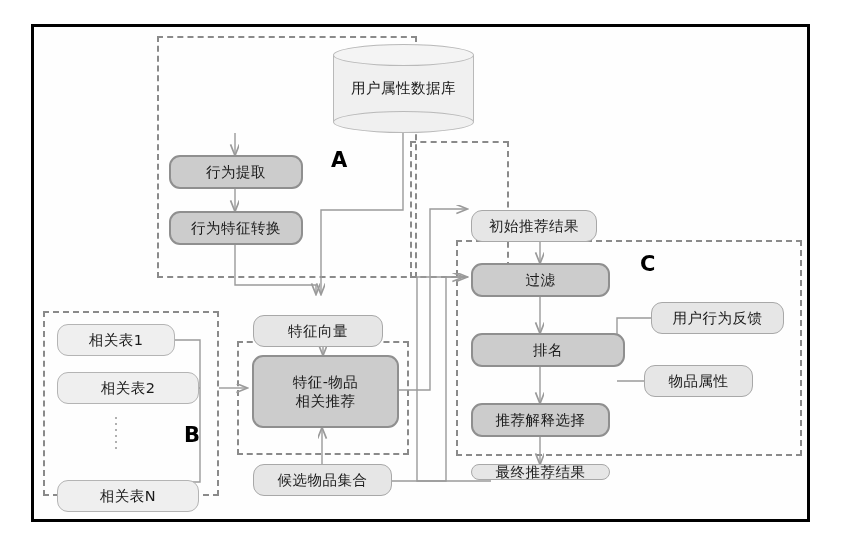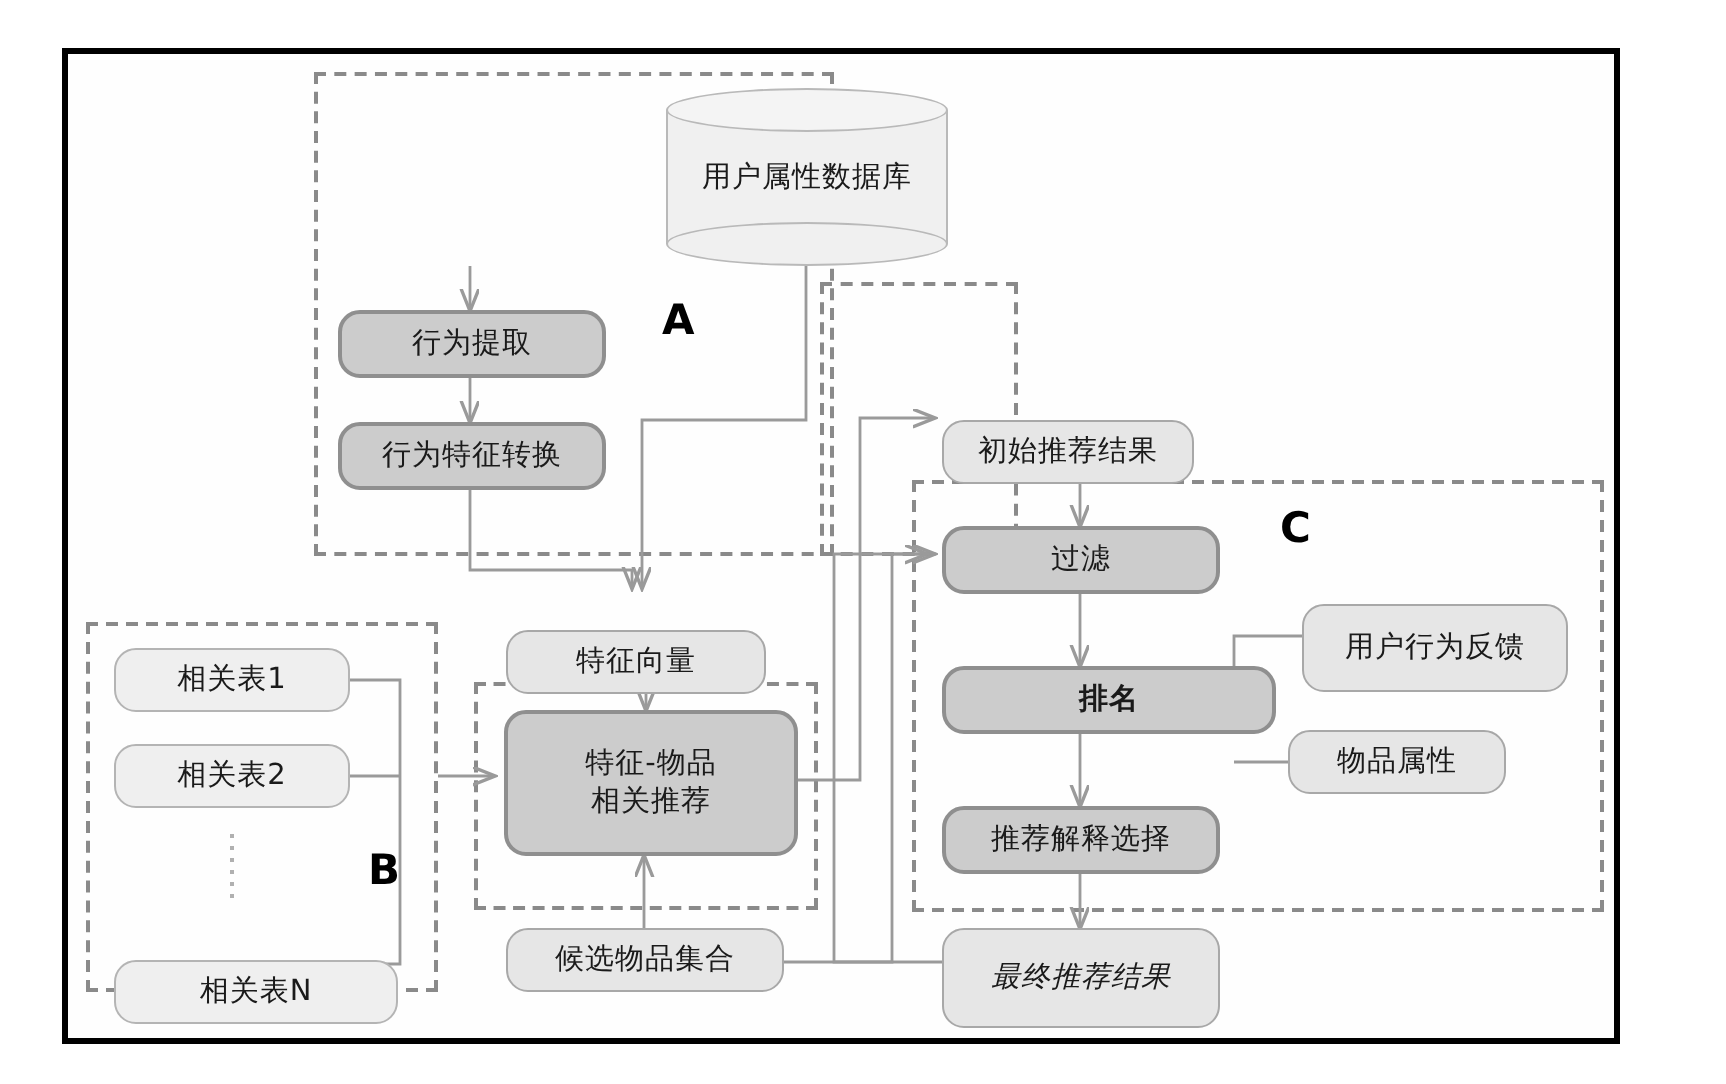--- a/index.html
+++ b/index.html
@@ -106,39 +106,39 @@
 
   <div class="node dark" style="left:169px;top:155px;width:134px;height:34px;">行为提取</div>
 
   <div class="node dark" style="left:169px;top:211px;width:134px;height:34px;">行为特征转换</div>
 
   <div class="node dark" style="left:252px;top:355px;width:147px;height:73px;white-space:pre-line;">特征-物品
 相关推荐</div>
 
   <div class="node dark" style="left:471px;top:263px;width:139px;height:34px;">过滤</div>
 
-  <div class="node dark" style="left:471px;top:333px;width:167px;height:34px;font-weight:bold;">排名</div>
+  <div class="node dark" style="left:471px;top:333px;width:154px;height:34px;">排名</div>
 
   <div class="node dark" style="left:471px;top:403px;width:139px;height:34px;">推荐解释选择</div>
 
   <div class="node light" style="left:253px;top:296px;width:130px;height:32px;margin-top:19px;">特征向量</div>
 
   <div class="node light" style="left:471px;top:186px;width:126px;height:32px;margin-top:24px;">初始推荐结果</div>
 
   <div class="node light" style="left:253px;top:464px;width:139px;height:32px;">候选物品集合</div>
 
-  <div class="node light" style="left:471px;top:464px;width:139px;height:50px;font-style:italic;">最终推荐结果</div>
+  <div class="node light" style="left:471px;top:464px;width:139px;height:16px;">最终推荐结果</div>
 
-  <div class="node light" style="left:651px;top:302px;width:133px;height:44px;">用户行为反馈</div>
+  <div class="node light" style="left:651px;top:302px;width:133px;height:32px;">用户行为反馈</div>
 
   <div class="node light" style="left:644px;top:365px;width:109px;height:32px;">物品属性</div>
 
   <div class="node pale" style="left:57px;top:324px;width:118px;height:32px;">相关表1</div>
 
-  <div class="node pale" style="left:57px;top:372px;width:118px;height:32px;text-align:right;">相关表2</div>
+  <div class="node pale" style="left:57px;top:372px;width:142px;height:32px;text-align:right;">相关表2</div>
 
   <div class="node pale" style="left:57px;top:480px;width:142px;height:32px;">相关表N</div>
 
   <div class="ell" style="left:115px;top:417px;">
     <i></i>
       <i></i>
       <i></i>
       <i></i>
       <i></i>
       <i></i>

